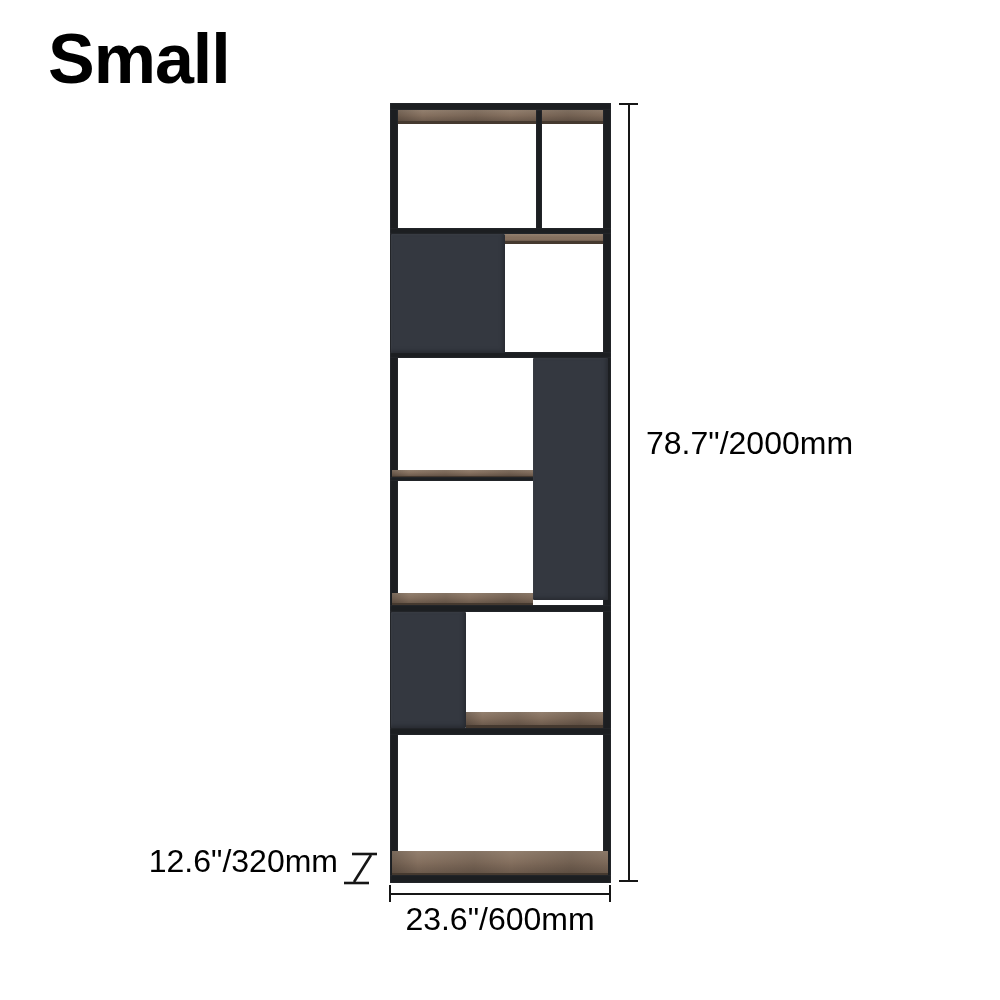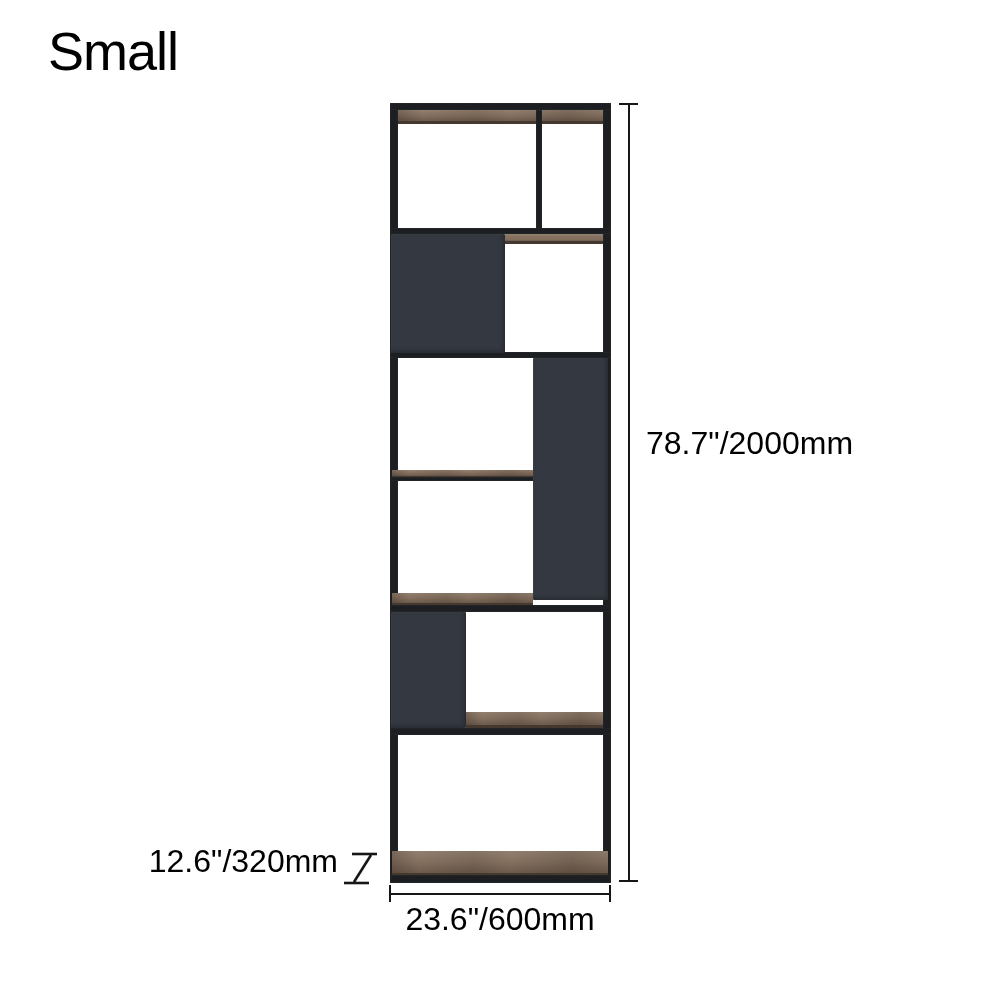--- a/index.html
+++ b/index.html
@@ -12,21 +12,21 @@
     --wood-light:#93806f;
     --wood-dark:#45392f;
     --dimension:#161616;
   }
   *{margin:0;padding:0;box-sizing:border-box;}
   html,body{width:1000px;height:1000px;background:var(--background);font-family:"Liberation Sans",sans-serif;}
   .stage{position:relative;width:1000px;height:1000px;background:var(--background);overflow:hidden;}
 
   .title{
     position:absolute;left:48px;top:24px;
-    font-size:54px;font-weight:400;letter-spacing:-1px;
+    font-size:70px;font-weight:700;letter-spacing:-1px;
     color:var(--text);line-height:1;
   }
 
   
   .shelf{position:absolute;left:390px;top:103px;width:221px;height:780px;}
   .shelf .part{position:absolute;}
   .frame{background:var(--frame);box-shadow:inset 0 0 2px var(--frame-light);}
   .panel{background:var(--panel);box-shadow:inset -2px -2px 4px rgba(0,0,0,.25), inset 1px 1px 2px rgba(255,255,255,.04);border-radius:1px;}
   .wood{
     background:linear-gradient(180deg,var(--wood-light) 0%,var(--wood) 45%,var(--wood) 75%,#6d5b4d 100%);

